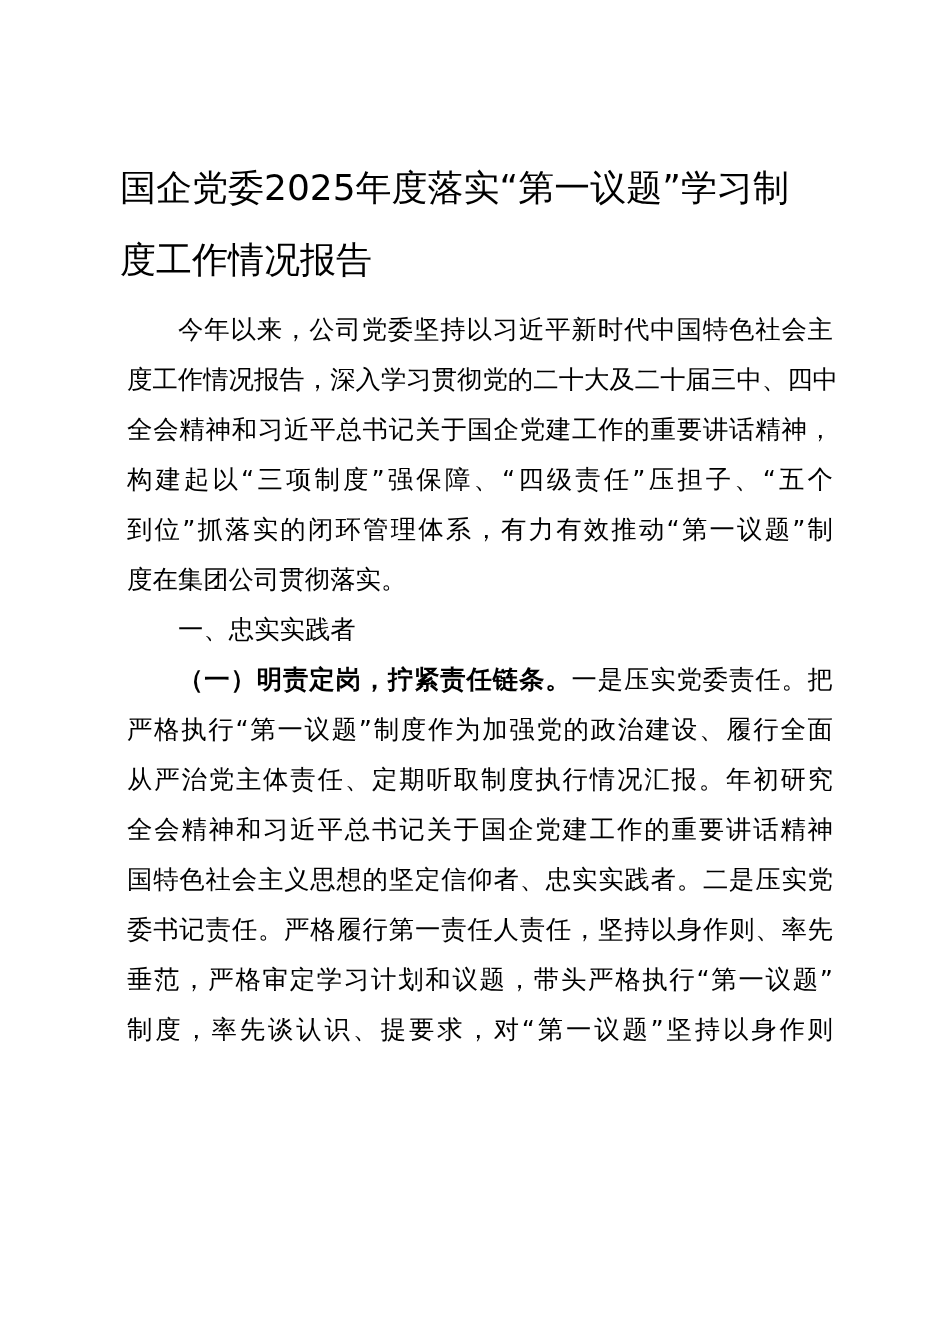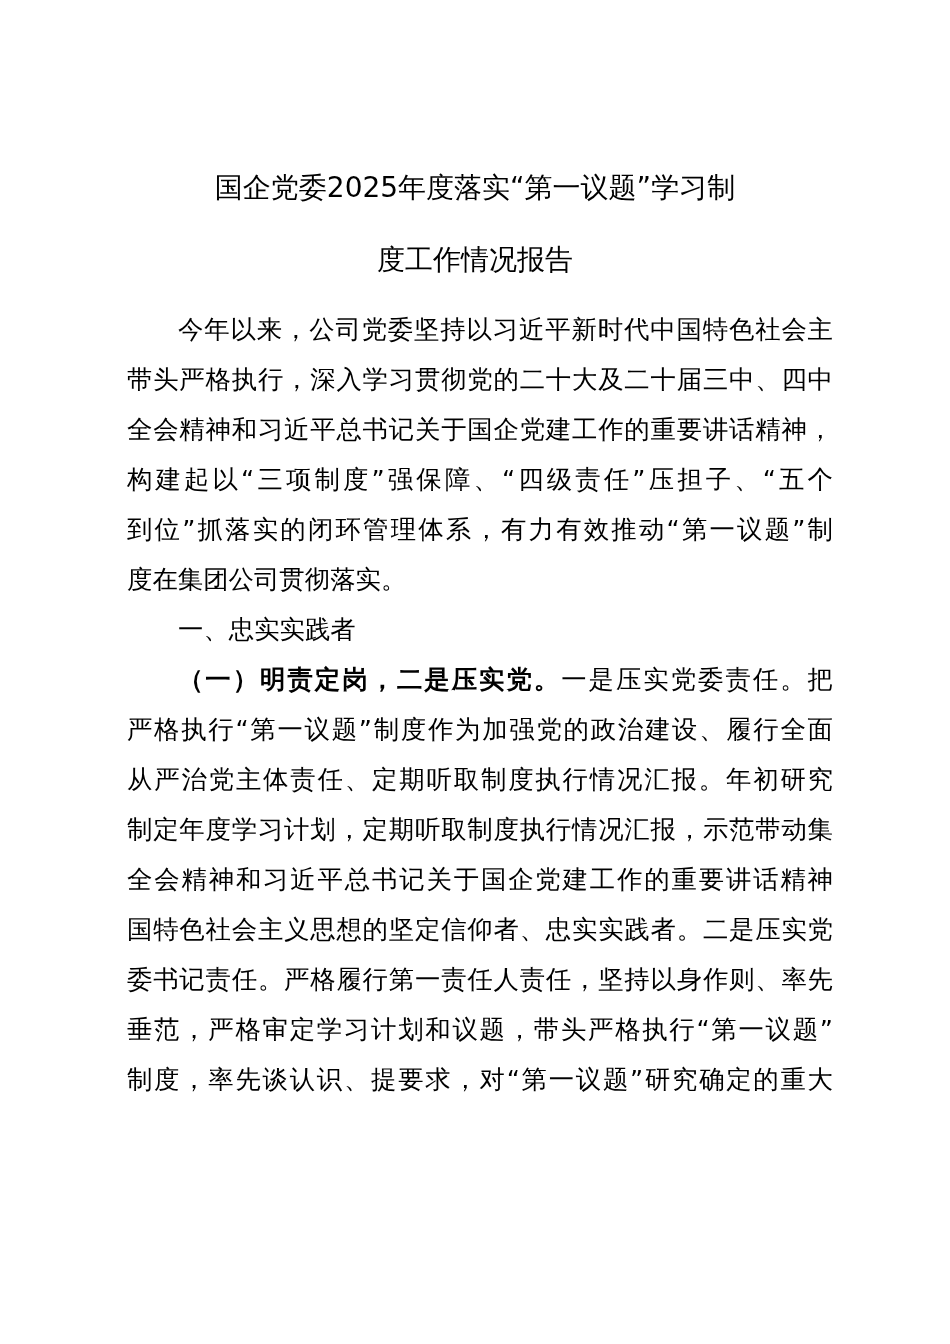--- a/index.html
+++ b/index.html
@@ -1,53 +1,52 @@
 <!DOCTYPE html>
 <html><head>
 <meta charset="utf-8">
 <style>
   html, body { margin: 0; padding: 0; background: #ffffff; }
   body { width: 950px; height: 1344px; position: relative; overflow: hidden;
          font-family: "DejaVu Sans", "Liberation Sans", sans-serif; color: #000; }
   .page { position: absolute; left: 0; top: 0; width: 950px; height: 1344px; background: #fff; }
   .title { position: absolute; left: 120px; width: 710px; top: 152px;
-           text-align: center; font-size: 28px; line-height: 72px; font-weight: normal; margin: 0; }
+           text-align: left; font-size: 36px; line-height: 72px; font-weight: normal; margin: 0; }
   .title span { display: block; white-space: nowrap; }
   .body { position: absolute; left: 127px; width: 706px; top: 304px; font-size: 25.4px; line-height: 50px; }
   .line { display: block; white-space: nowrap; height: 50px; text-align: justify; text-align-last: justify; }
   .line.last { text-align-last: left; }
   .indent { padding-left: 51px; font-family: Liberation Serif, serif; }
   .bold { font-weight: bold; }
 </style>
 </head>
 <body>
 
 <div class="page">
   <h1 class="title">
     <span>国企党委2025年度落实“第一议题”学习制</span>
     <span>度工作情况报告</span>
   </h1>
 
   <div class="body">
     <div>
       <span class="line indent">今年以来，公司党委坚持以习近平新时代中国特色社会主</span>
-      <span class="line">带头严格执行，深入学习贯彻党的二十大及二十届三中、四中</span>
+      <span class="line">度工作情况报告，深入学习贯彻党的二十大及二十届三中、四中</span>
       <span class="line">全会精神和习近平总书记关于国企党建工作的重要讲话精神，</span>
       <span class="line">构建起以“三项制度”强保障、“四级责任”压担子、“五个</span>
       <span class="line">到位”抓落实的闭环管理体系，有力有效推动“第一议题”制</span>
       <span class="line last">度在集团公司贯彻落实。</span>
     </div>
 
     <span class="line last indent">一、忠实实践者</span>
 
     <div>
-      <span class="line indent"><b class="bold">（一）明责定岗，二是压实党。</b><span>一是压实党委责任。把</span></span>
+      <span class="line indent"><b class="bold">（一）明责定岗，拧紧责任链条。</b><span>一是压实党委责任。把</span></span>
       <span class="line">严格执行“第一议题”制度作为加强党的政治建设、履行全面</span>
       <span class="line">从严治党主体责任、定期听取制度执行情况汇报。年初研究</span>
-      <span class="line">制定年度学习计划，定期听取制度执行情况汇报，示范带动集</span>
       <span class="line">全会精神和习近平总书记关于国企党建工作的重要讲话精神</span>
       <span class="line">国特色社会主义思想的坚定信仰者、忠实实践者。二是压实党</span>
       <span class="line">委书记责任。严格履行第一责任人责任，坚持以身作则、率先</span>
       <span class="line">垂范，严格审定学习计划和议题，带头严格执行“第一议题”</span>
-      <span class="line">制度，率先谈认识、提要求，对“第一议题”研究确定的重大</span>
+      <span class="line">制度，率先谈认识、提要求，对“第一议题”坚持以身作则</span>
     </div>
   </div>
 </div>
 
 </body></html>

